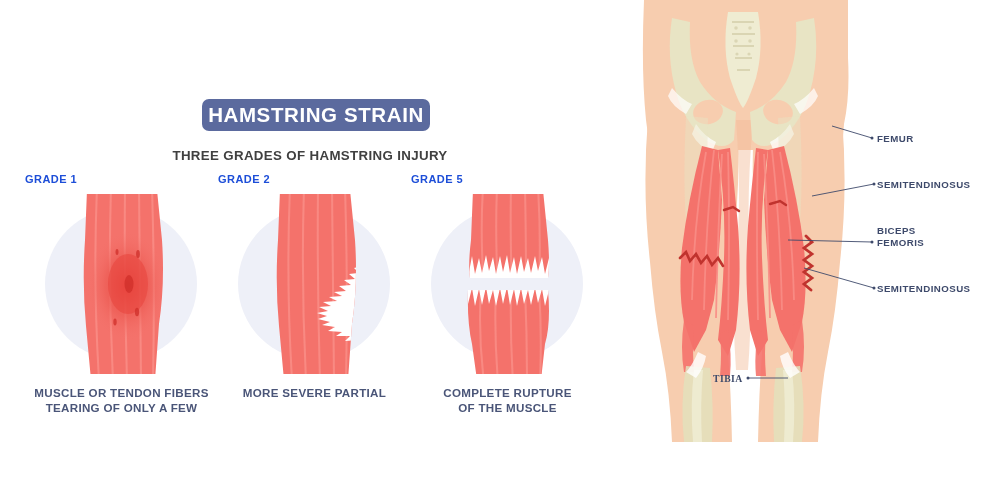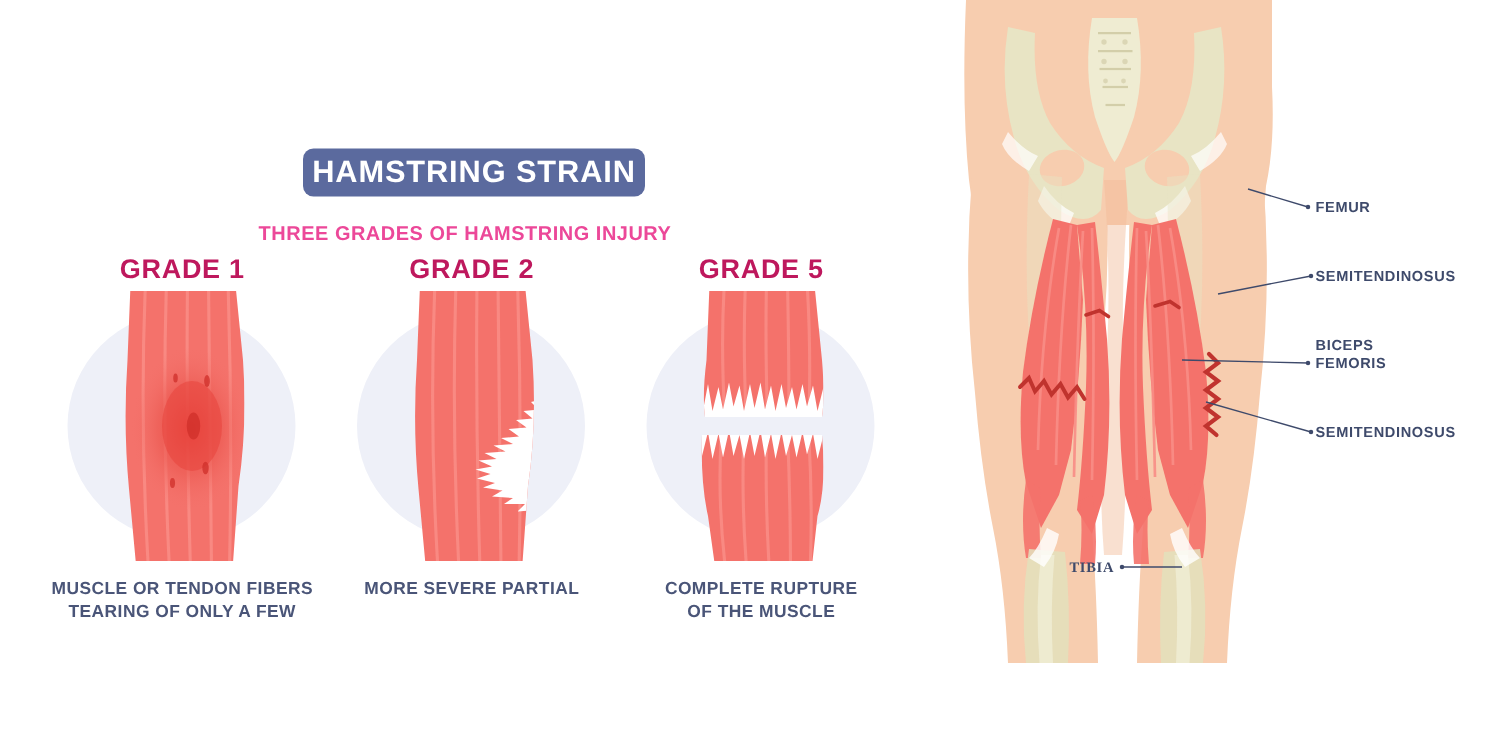--- a/index.html
+++ b/index.html
@@ -18,30 +18,30 @@
     background:#5b6a9e;border-radius:7px;
     display:flex;align-items:center;justify-content:center;
   }
   #title-banner .t{
     color:#ffffff;font-size:20.5px;font-weight:bold;letter-spacing:.6px;
     white-space:nowrap;
   }
 
   #subtitle{
     position:absolute;left:0;top:148px;width:620px;text-align:center;
-    color:#ec4899;font-size:13.3px;font-weight:bold;letter-spacing:.35px;
+    color:#404040;font-size:13.3px;font-weight:bold;letter-spacing:.35px;
   }
 
   .grade-col{position:absolute;top:170px;width:193px;}
   .grade-col.c1{left:25px;}
   .grade-col.c2{left:218px;}
   .grade-col.c3{left:411px;}
 
   .grade-label{
-    text-align:center;color:#be185d;font-size:18px;font-weight:bold;
+    text-align:left;color:#1d4ed8;font-size:11px;font-weight:bold;
     letter-spacing:.45px;height:18px;line-height:18px;
   }
 
   .circle-wrap{position:relative;width:193px;height:180px;margin-top:6px;}
   .circle-wrap svg{display:block;}
 
   .caption{
     margin-top:12px;text-align:center;color:#4a5578;
     font-size:11.6px;font-weight:bold;letter-spacing:.3px;line-height:14.6px;
   }

